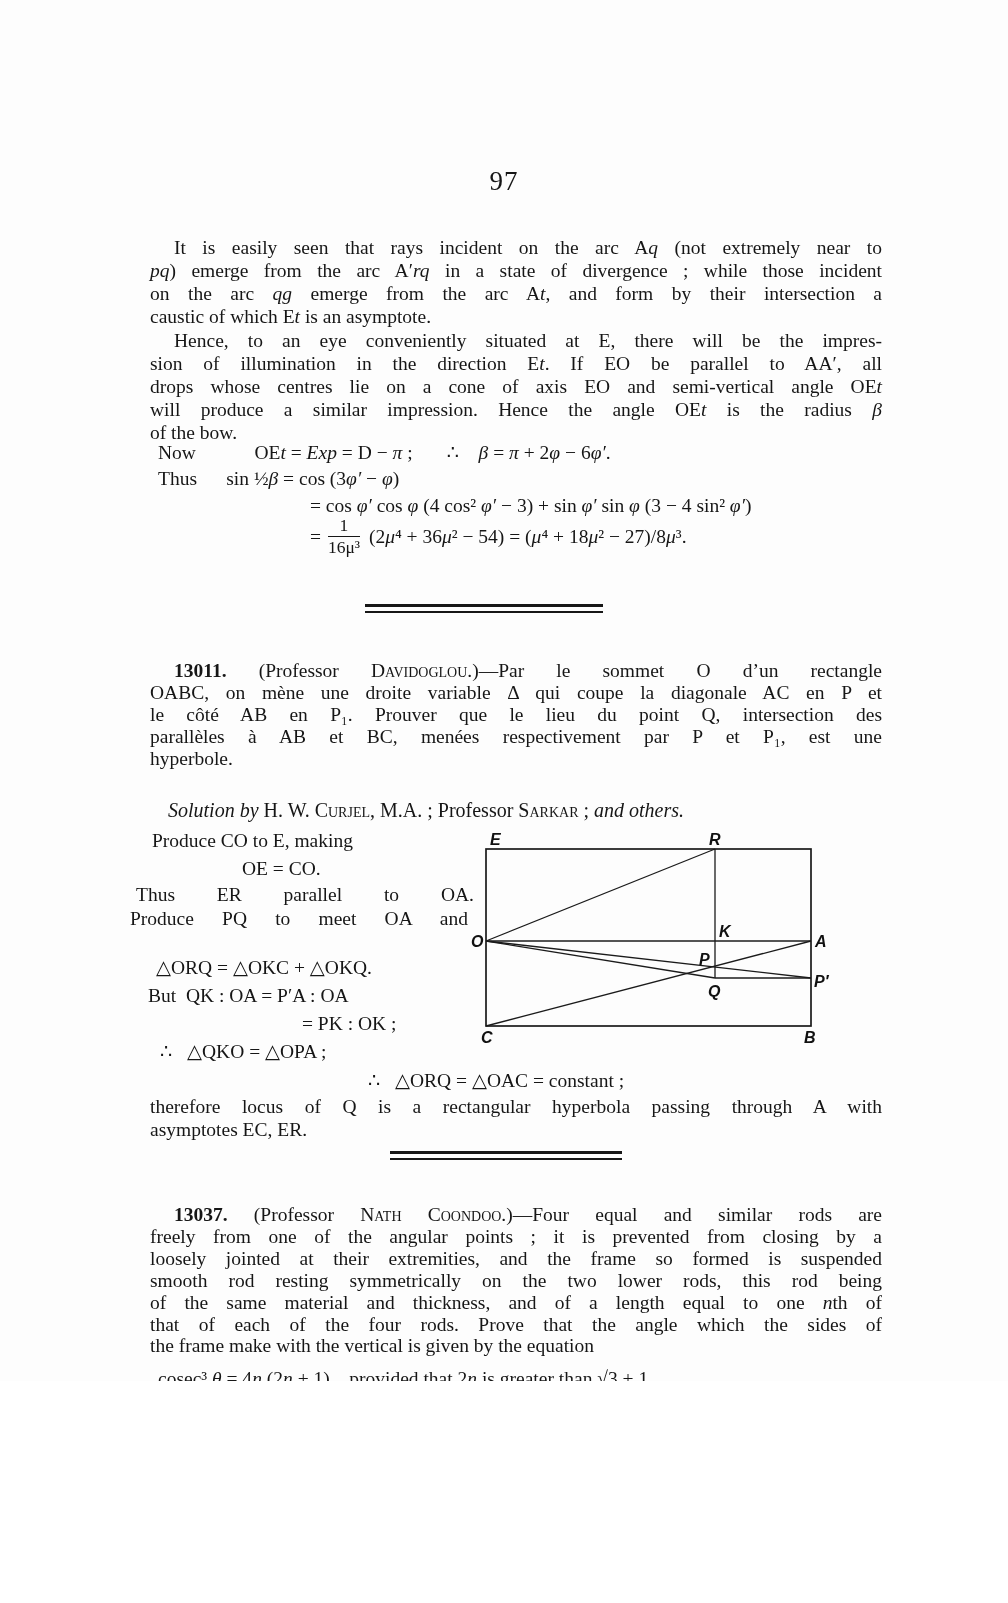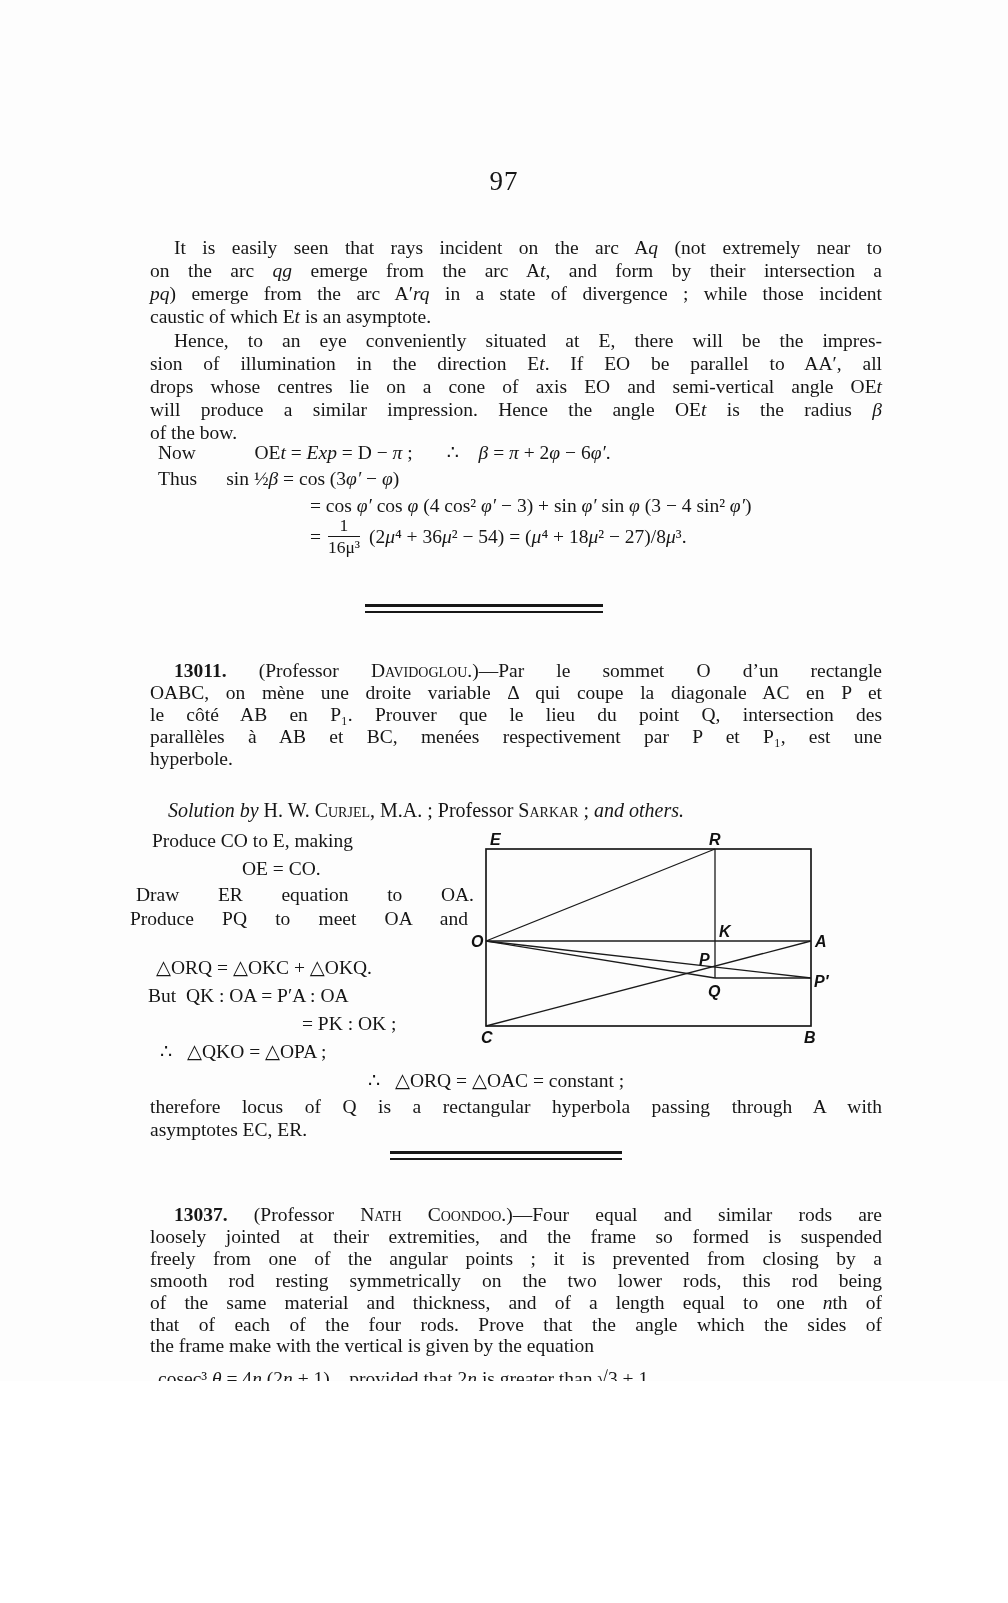--- a/index.html
+++ b/index.html
@@ -58,22 +58,22 @@
 </style>
 </head>
 <body>
 
 <div id="page">
 
   <div id="pgnum" class="abs">97</div>
 
   <div id="para1" class="abs col para indent">
       <div class="tline"><span class="s-n">It is easily seen that rays incident on the arc A</span><span class="s-i">q</span><span class="s-n"> (not extremely near to</span></div>
+      <div class="tline"><span class="s-i">pq</span><span class="s-n">) emerge from the arc A′</span><span class="s-i">rq</span><span class="s-n"> in a state of divergence ; while those incident</span></div>
       <div class="tline"><span class="s-n">on the arc </span><span class="s-i">qg</span><span class="s-n"> emerge from the arc A</span><span class="s-i">t</span><span class="s-n">, and form by their intersection a</span></div>
-      <div class="tline"><span class="s-i">pq</span><span class="s-n">) emerge from the arc A′</span><span class="s-i">rq</span><span class="s-n"> in a state of divergence ; while those incident</span></div>
       <div class="tline tline-last"><span class="s-n">caustic of which E</span><span class="s-i">t</span><span class="s-n"> is an asymptote.</span></div>
     </div>
   <div id="para2" class="abs col para indent">
       <div class="tline"><span class="s-n">Hence, to an eye conveniently situated at E, there will be the impres-</span></div>
       <div class="tline"><span class="s-n">sion of illumination in the direction E</span><span class="s-i">t</span><span class="s-n">.  If EO be parallel to AA′, all</span></div>
       <div class="tline"><span class="s-n">drops whose centres lie on a cone of axis EO and semi-vertical angle OE</span><span class="s-i">t</span></div>
       <div class="tline"><span class="s-n">will produce a similar impression.  Hence the angle OE</span><span class="s-i">t</span><span class="s-n"> is the radius </span><span class="s-i">β</span></div>
       <div class="tline tline-last"><span class="s-n">of the bow.</span></div>
     </div>
 
@@ -92,21 +92,21 @@
       <div class="tline"><span class="s-n">OABC, on mène une droite variable Δ qui coupe la diagonale AC en P et</span></div>
       <div class="tline"><span class="s-n">le côté AB en P₁.  Prouver que le lieu du point Q, intersection des</span></div>
       <div class="tline"><span class="s-n">parallèles à AB et BC, menées respectivement par P et P₁, est une</span></div>
       <div class="tline tline-last"><span class="s-n">hyperbole.</span></div>
     </div>
 
   <div id="solution-by" class="abs"><span class="s-i">Solution by</span><span class="s-n"> H. W. </span><span class="s-sc">Curjel</span><span class="s-n">, M.A. ; Professor </span><span class="s-sc">Sarkar</span><span class="s-n"> ; </span><span class="s-i">and others.</span></div>
 
   <div id="ll0" class="lline"><span class="s-n">Produce CO to E, making</span></div>
   <div id="ll1" class="lline"><span class="s-n">OE = CO.</span></div>
-  <div id="ll2" class="lline ljust"><span class="s-n">Draw ER equation to OA.</span></div>
+  <div id="ll2" class="lline ljust"><span class="s-n">Thus ER parallel to OA.</span></div>
   <div id="ll3" class="lline ljust"><span class="s-n">Produce PQ to meet OA and</span></div>
   <div id="ll5" class="lline"><span class="s-n">△ORQ = △OKC + △OKQ.</span></div>
   <div id="ll6" class="lline"><span class="s-n">But  QK : OA = P′A : OA</span></div>
   <div id="ll7" class="lline"><span class="s-n">= PK : OK ;</span></div>
   <div id="ll8" class="lline"><span class="s-n">∴   △QKO = △OPA ;</span></div>
 
   <svg id="figure" class="abs" width="362" height="216" viewBox="0 0 362 216">
     <g stroke="#1b1b1b" fill="none">
       <rect x="18" y="16" width="325" height="177" stroke-width="1.7"></rect>
       <line x1="18" y1="108" x2="343" y2="108" stroke-width="1.3"></line>
@@ -135,22 +135,22 @@
       <div class="tline tline-last"><span class="s-n">asymptotes EC, ER.</span></div>
     </div>
 
   <div id="rule2" class="abs drule">
       <div class="rl"></div>
       <div class="rl"></div>
     </div>
 
   <div id="prob13037" class="abs col para prob indent">
       <div class="tline"><span class="s-b">13037.</span><span class="s-n">  (Professor </span><span class="s-sc">Nath Coondoo</span><span class="s-n">.)—Four equal and similar rods are</span></div>
+      <div class="tline"><span class="s-n">freely from one of the angular points ; it is prevented from closing by a</span></div>
       <div class="tline"><span class="s-n">loosely jointed at their extremities, and the frame so formed is suspended</span></div>
-      <div class="tline"><span class="s-n">freely from one of the angular points ; it is prevented from closing by a</span></div>
       <div class="tline"><span class="s-n">smooth rod resting symmetrically on the two lower rods, this rod being</span></div>
       <div class="tline"><span class="s-n">of the same material and thickness, and of a length equal to one </span><span class="s-i">n</span><span class="s-n">th of</span></div>
       <div class="tline"><span class="s-n">that of each of the four rods.  Prove that the angle which the sides of</span></div>
       <div class="tline tline-last"><span class="s-n">the frame make with the vertical is given by the equation</span></div>
     </div>
 
   <div id="final-eq" class="abs col eqline"><span class="s-n">cosec³ </span><span class="s-i">θ</span><span class="s-n"> = 4</span><span class="s-i">n</span><span class="s-n"> (2</span><span class="s-i">n</span><span class="s-n"> + 1),   provided that 2</span><span class="s-i">n</span><span class="s-n"> is greater than √3 + 1.</span></div>
 
   <div id="watermark" class="abs">
     <span id="wm-prefix">Digitized by</span>

